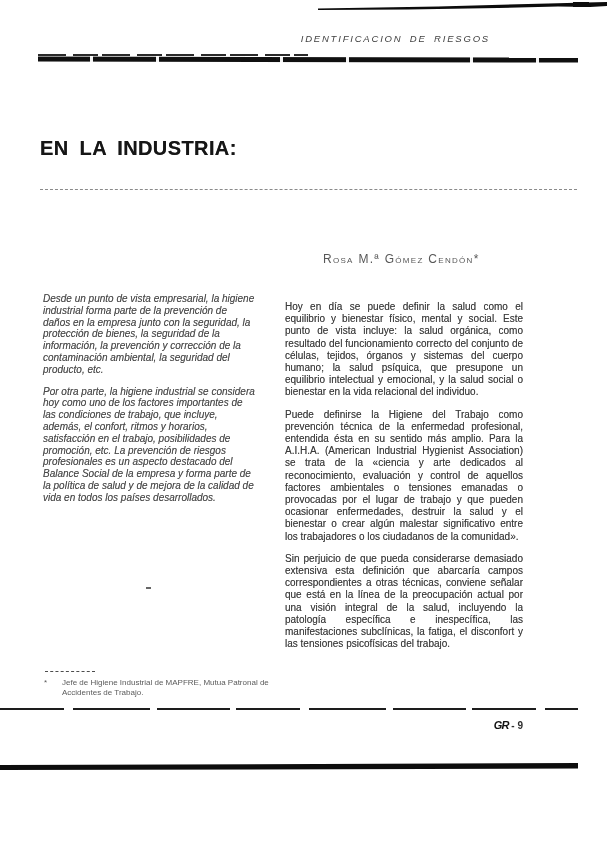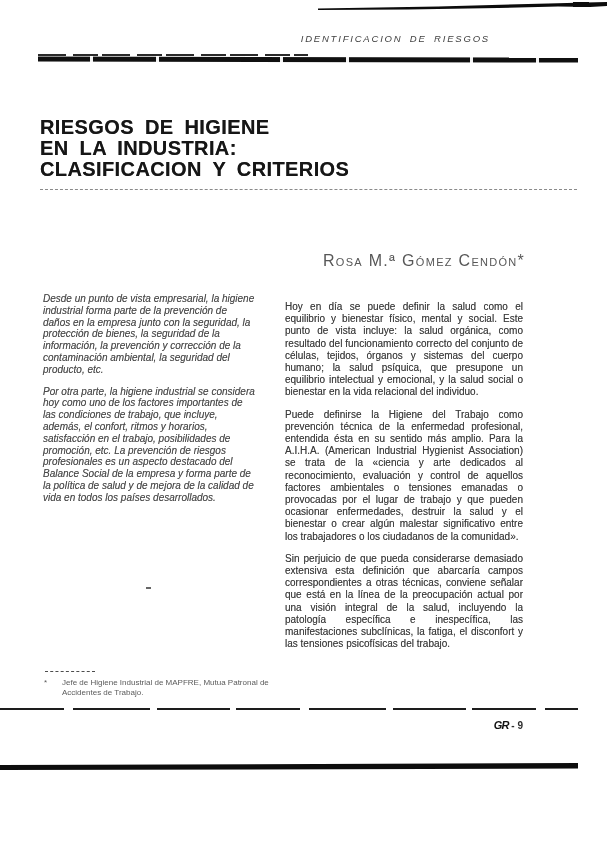--- a/index.html
+++ b/index.html
@@ -64,21 +64,21 @@
     letter-spacing: 0.4px;
     word-spacing: 5px;
     color: #161616;
     text-shadow: 0 0 0.5px rgba(20,20,20,0.7);
   }
 
   
   .author-byline {
     left: 287px; top: 252px; width: 240px;
     font-variant: small-caps;
-    font-size: 16px;
+    font-size: 12px;
     letter-spacing: 1.3px;
     color: #575757;
     padding-left: 36px;
   }
 
   
   .left-column {
     left: 43px; top: 293px; width: 214px;
     font-style: italic;
     font-size: 10px;
@@ -134,23 +134,22 @@
   <polygon points="0,8.5 120,6.5 230,3.5 268,2.5 289,2 289,6 272,7 240,6.5 180,8 90,9.5 0,10" fill="#0c0c0c"></polygon>
   <rect x="255" y="2" width="16" height="5" fill="#0c0c0c"></rect>
 </svg>
 
 <div class="abs running-head">IDENTIFICACION DE RIESGOS</div>
 
 <div class="abs top-rule-thin"></div>
 <div class="abs top-rule"></div>
 
 <h1 class="abs article-title" style="margin:0;">
-  <span>RIESGOS DE HIGIENE</span><br>
+  <br>
   <span>EN LA INDUSTRIA:</span><br>
-  <span>CLASIFICACION Y CRITERIOS</span>
 </h1>
 
 <div class="abs title-underline"></div>
 
 <div class="abs author-byline">Rosa M.ª Gómez Cendón*</div>
 
 <div class="abs left-column">
   <p>Desde un punto de vista empresarial, la higiene industrial forma parte de la prevención de daños en la empresa junto con la seguridad, la protección de bienes, la seguridad de la información, la prevención y corrección de la contaminación ambiental, la seguridad del producto, etc.</p>
   <p>Por otra parte, la higiene industrial se considera hoy como uno de los factores importantes de las condiciones de trabajo, que incluye, además, el confort, ritmos y horarios, satisfacción en el trabajo, posibilidades de promoción, etc. La prevención de riesgos profesionales es un aspecto destacado del Balance Social de la empresa y forma parte de la política de salud y de mejora de la calidad de vida en todos los países desarrollados.</p>
 </div>

